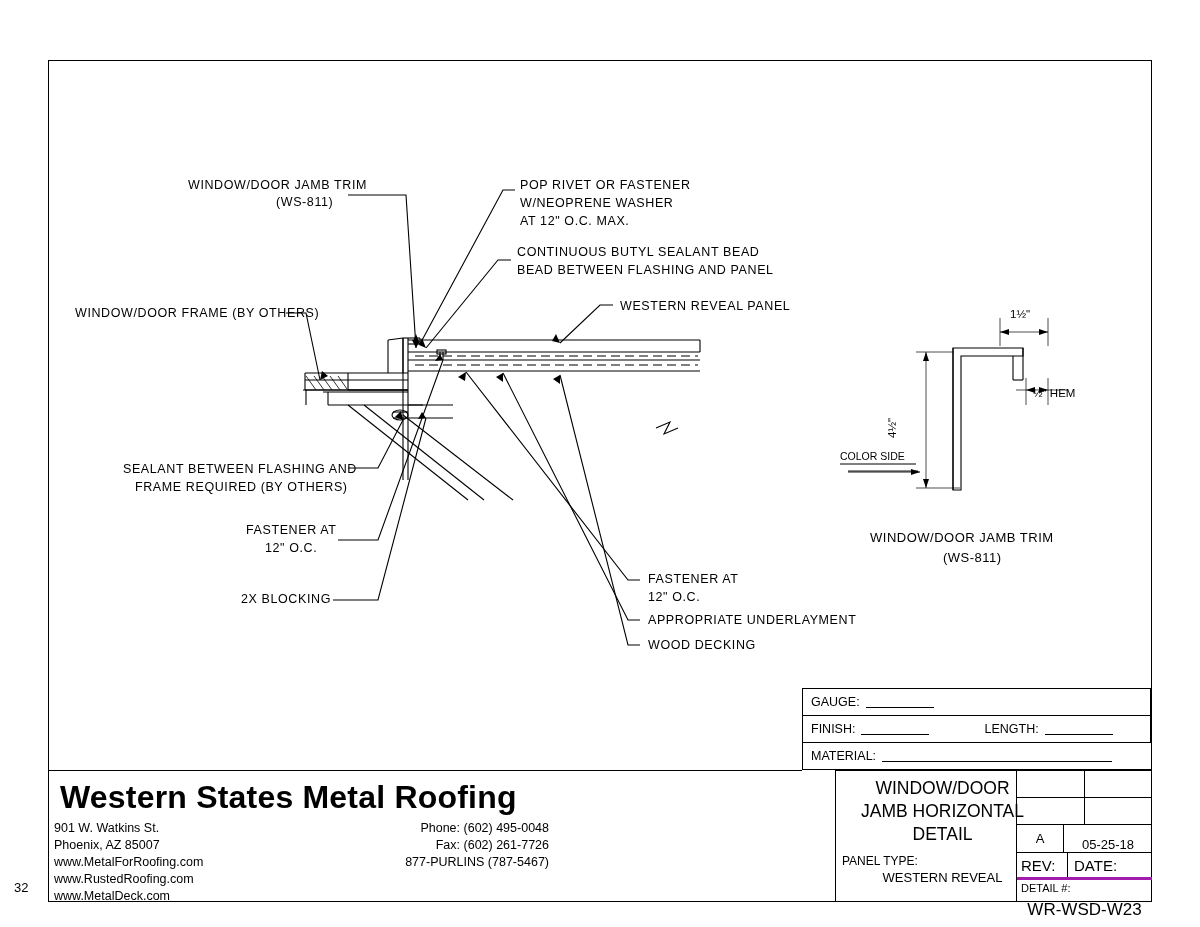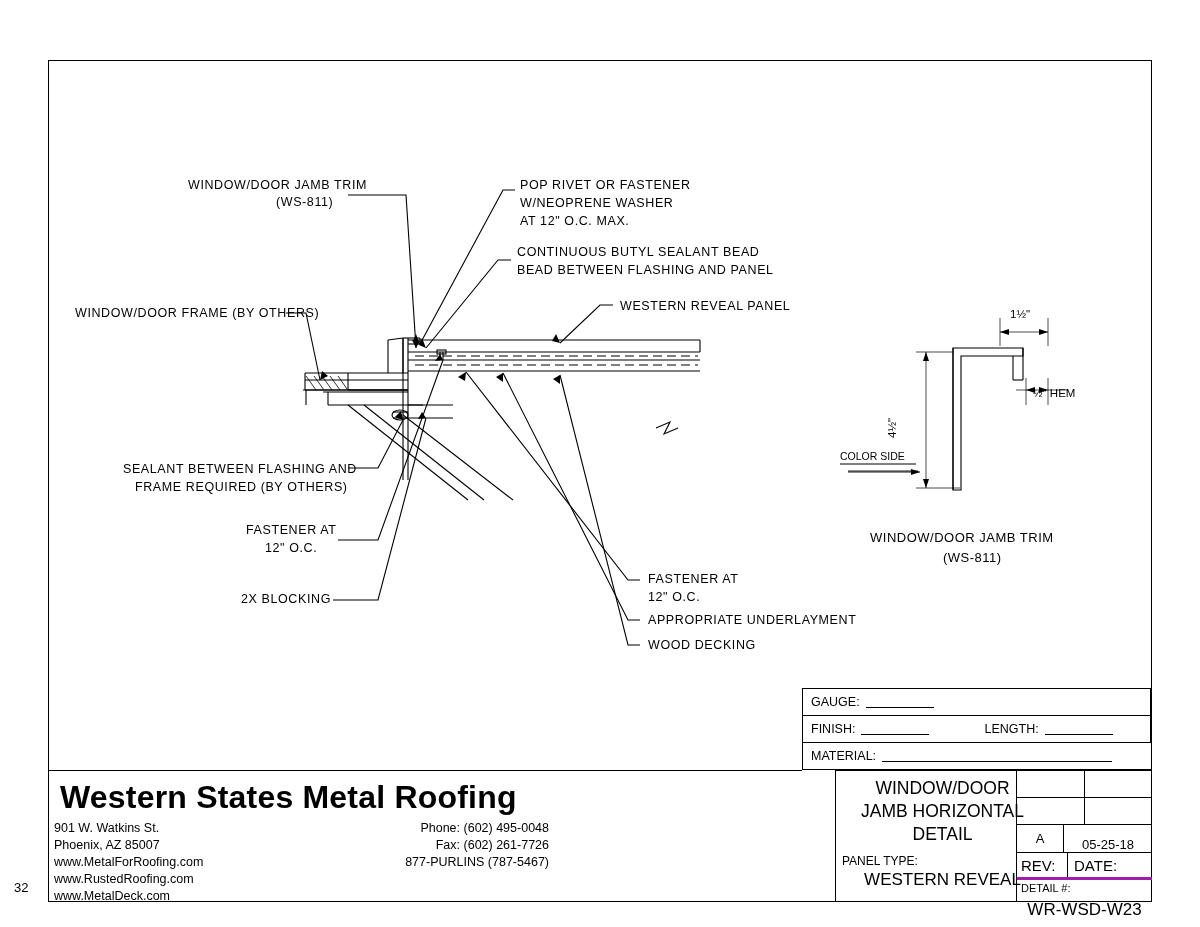--- a/index.html
+++ b/index.html
@@ -122,21 +122,21 @@
     line-height: 23px;
     padding-top: 6px;
   }
   .panel-type-label {
     font-size: 12px;
     margin-left: 6px;
     margin-top: 8px;
   }
   .panel-type-value {
     text-align: center;
-    font-size: 17px;
+    font-size: 13px;
     margin-top: 2px;
   }
 
   .tb-rev {
     left: 1016px;
     top: 770px;
     width: 136px;
     height: 132px;
     border-bottom: none;
     border-right: none;

